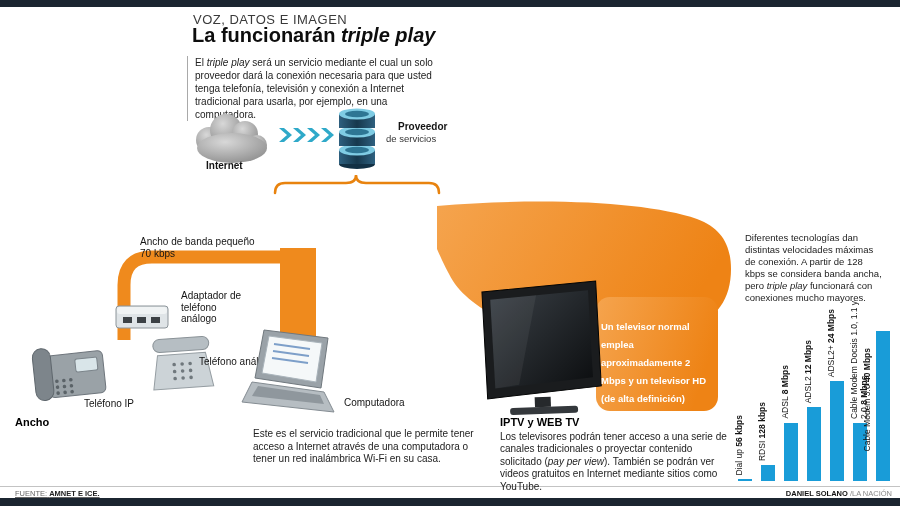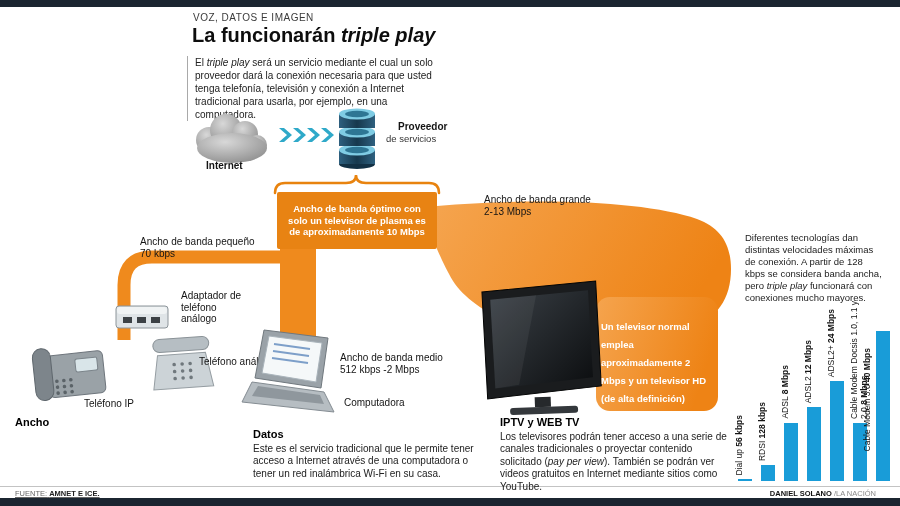--- a/index.html
+++ b/index.html
@@ -7,25 +7,25 @@
           font-family:"Liberation Sans",sans-serif;color:#1a1a1a;}
   .abs{position:absolute;}
 
   
   .navbar{left:0;width:900px;background:#1b2530;}
   .bar-top{top:0;height:7px;}
   .bar-bottom{top:498px;height:8px;}
   .footer-rule{top:486px;left:0;width:900px;height:1px;background:#c3c3c3;}
   .footer-left{top:489px;left:15px;font-size:7.5px;color:#666;text-decoration:underline;}
   .footer-left b{color:#222;}
-  .footer-right{top:489px;right:24px;font-size:7.5px;color:#888;}
+  .footer-right{top:489px;right:8px;font-size:7.5px;color:#888;}
   .footer-right b{color:#111;}
 
   
-  .kicker{left:193px;top:12px;font-size:10px;letter-spacing:.5px;color:#3a3a3a;}
+  .kicker{left:193px;top:12px;font-size:13px;letter-spacing:.5px;color:#3a3a3a;}
   .title{left:192px;top:24px;font-size:20px;font-weight:bold;color:#0d0d0d;}
   .intro{left:187px;top:56px;width:256px;font-size:10px;line-height:13px;color:#222;
          border-left:1px solid #a9a9a9;padding-left:7px;}
 
   
   .lbl{font-size:10px;line-height:11.5px;color:#141414;}
   .internet-label{left:206px;top:160px;font-weight:bold;}
   .provider-label{left:386px;top:121px;}
   .provider-label .l1{font-weight:bold;padding-left:12px;}
   .provider-label .l2{color:#333;font-size:9.5px;}
@@ -141,33 +141,24 @@
       <rect x="3" y="6" width="36" height="14" fill="url(#dbg)"></rect>
       <ellipse cx="21" cy="6" rx="18" ry="5.5" fill="#7fcce4"></ellipse>
         <ellipse cx="21" cy="6" rx="12" ry="3.2" fill="#2e7694"></ellipse>
     </g>
   </svg>
   <div class="abs lbl provider-label">
     <div class="l1">Proveedor</div>
     <div class="l2">de servicios</div>
   </div>
 
-  <div class="abs optimal-box">Ancho de banda óptimo con solo un televisor de plasma es de aproximadamente 10 Mbps</div>
 
   <div class="abs lbl band-small-label">
     <div>Ancho de banda pequeño</div>
     <div>70 kbps</div>
-  </div>
-  <div class="abs lbl band-large-label">
-    <div>Ancho de banda grande</div>
-    <div>2-13 Mbps</div>
-  </div>
-  <div class="abs lbl band-medium-label">
-    <div>Ancho de banda medio</div>
-    <div>512 kbps -2 Mbps</div>
   </div>
 
   <svg class="abs" style="left:28px;top:332px;" width="80" height="70" viewBox="0 0 80 70">
     <g transform="rotate(-6 40 40)">
       <rect x="20" y="22" width="56" height="42" rx="5" fill="#9aa2a7" stroke="#6e757c"></rect>
       <rect x="48" y="28" width="22" height="13" rx="2" fill="#d9e5e9" stroke="#7b848a"></rect>
       <g fill="#5b6368">
         <circle cx="28" cy="48" r="1.8"></circle>
           <circle cx="35" cy="48" r="1.8"></circle>
           <circle cx="42" cy="48" r="1.8"></circle>
@@ -238,21 +229,20 @@
       <rect x="55" y="117" width="16" height="10" fill="#26292c"></rect>
       <rect x="30" y="127" width="68" height="7" rx="3" fill="#34383c"></rect>
     </g>
   </svg>
   <div class="abs tv-note">Un televisor normal emplea aproximadamente 2 Mbps y un televisor HD (de alta definición) consume 8 Mbps del ancho de banda</div>
 
   <div class="abs section sec-voip">
     <h3>Ancho</h3>
   </div>
   <div class="abs section sec-datos">
-    <h3>Datos</h3>
     <div>Este es el servicio tradicional que le permite tener acceso a Internet através de una computadora o tener un red inalámbrica Wi-Fi en su casa.</div>
   </div>
   <div class="abs section sec-iptv">
     <h3>IPTV y WEB TV</h3>
     <div><span>Los televisores podrán tener acceso a una serie de canales tradicionales o proyectar contenido solicitado (</span><i>pay per view</i><span>). También se podrán ver videos gratuitos en Internet mediante sitios como YouTube.</span></div>
   </div>
 
   <div class="abs conexiones">
     <p><span>Diferentes tecnologías dan distintas velocidades máximas de conexión. A partir de 128 kbps se considera banda ancha, pero </span><i>triple play</i><span> funcionará con conexiones mucho mayores.</span></p>
   </div>

